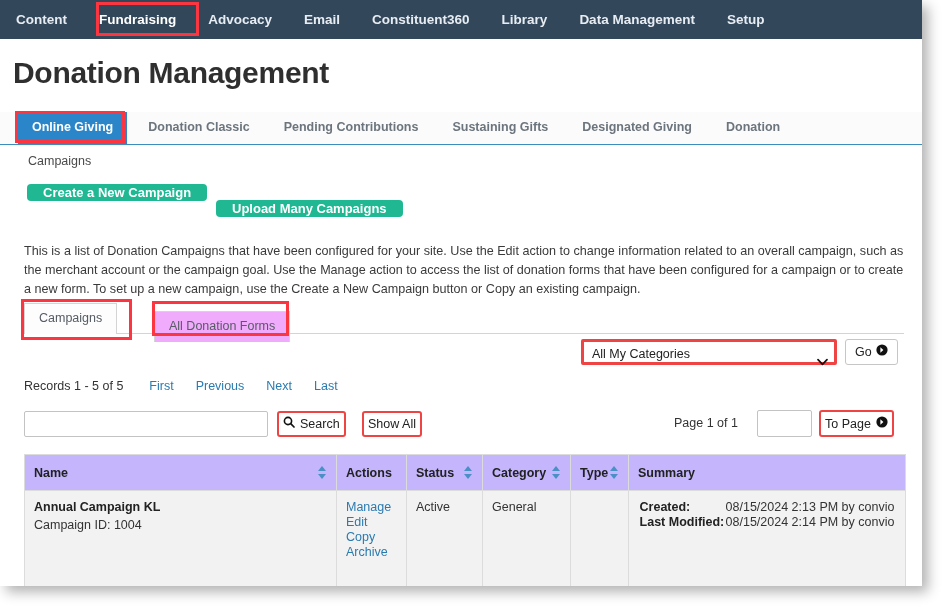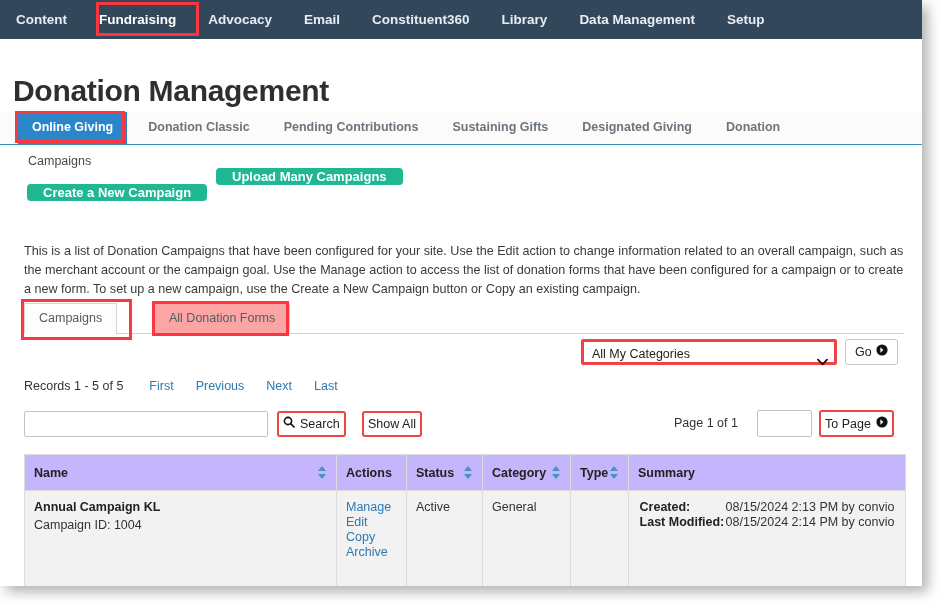--- a/index.html
+++ b/index.html
@@ -45,21 +45,21 @@
     line-height: 39px;
     white-space: nowrap;
     cursor: pointer;
   }
   .topnav li.first { padding-left: 16px; }
   .topnav li.active { color: #ffffff; }
 
   
   .page-title {
     position: absolute;
-    left: 13px; top: 74px;
+    left: 13px; top: 56px;
     font-size: 30px;
     font-weight: bold;
     color: #2f2f2f;
     letter-spacing: -0.3px;
   }
 
   
   .tabstrip {
     position: absolute;
     left: 0; top: 112px;
@@ -104,21 +104,21 @@
     font-size: 13px;
     font-weight: bold;
     border: none;
     border-radius: 4px;
     padding: 1px 16px;
     cursor: pointer;
     font-family: "Liberation Sans", sans-serif;
     white-space: nowrap;
   }
   #btn-create { left: 27px; top: 184px; }
-  #btn-upload { left: 216px; top: 168px; }
+  #btn-upload { left: 216px; top: 200px; }
 
   
   .desc {
     position: absolute;
     left: 24px; top: 242px;
     width: 880px;
     font-size: 12.6px;
     line-height: 19px;
     color: #3a3a3a;
   }
@@ -138,21 +138,21 @@
     line-height: 29px;
     font-size: 12.5px;
     color: #555c63;
     border: 1px solid #d4d4d4;
     border-bottom: none;
     background: #ffffff;
     padding: 0 14px;
     cursor: pointer;
   }
   #subtab-campaigns { left: 0px; background: #fdfdfd; }
-  #subtab-forms { left: 130px; background: #fca5a5; }
+  #subtab-forms { left: 130px; background: #f0abfc; margin-top: 8px; }
 
   
   .cat-select {
     position: absolute;
     left: 581px; top: 339px;
     width: 256px; height: 26px;
     border: 3px solid #ef4444;
     background: #ffffff;
     border-radius: 2px;
     font-size: 12.5px;

